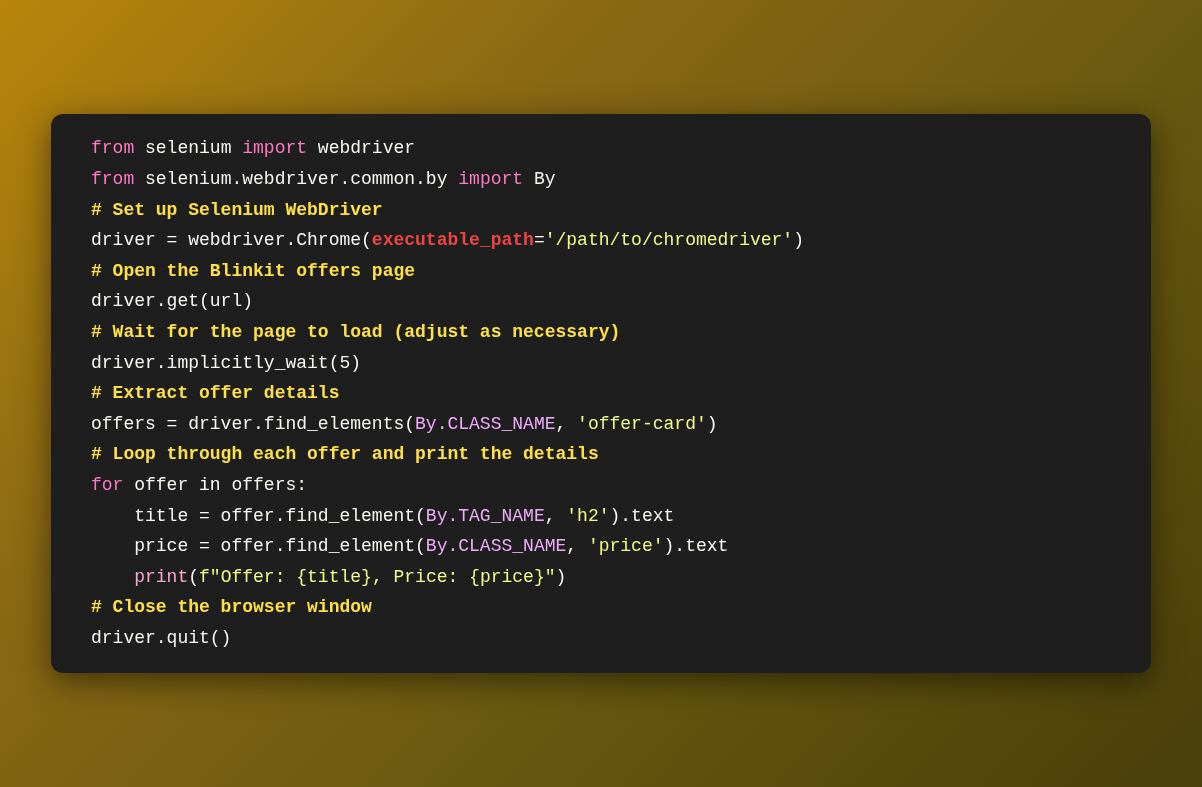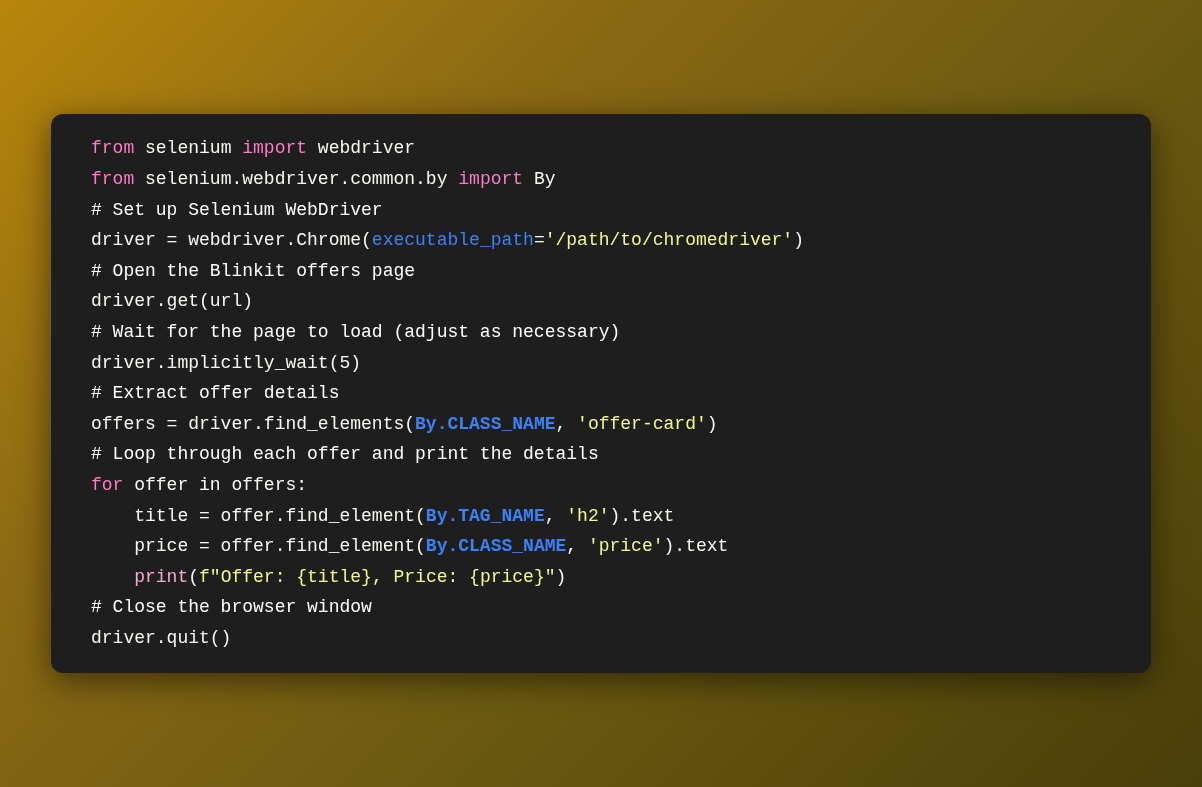--- a/index.html
+++ b/index.html
@@ -34,25 +34,25 @@
 
     .line {
       display: block;
     }
 
     
     .kw-from    { color: #ff79c6; }   
     .kw-import  { color: #ff79c6; }   
     .kw-in      { color: #ffffff; }   
     .kw-print   { color: #f9a8d4; }   
-    .comment    { color: #ffffff; }
+    .comment    { color: #fde047; font-weight: bold; }
     .str        { color: #f1fa8c; }   
-    .param      { color: #3b82f6; }   
+    .param      { color: #ef4444; font-weight: bold; }   
     .normal     { color: #f8f8f2; }
-    .cls        { color: #3b82f6; font-weight: bold; }
+    .cls        { color: #f0abfc; }
     .fstring    { color: #f1fa8c; }
   </style>
 </head>
 <body>
 
 <div class="code-container">
   <div class="code-block" id="code-output"><span class="line"><span class="kw-from">from</span><span class="normal"> selenium </span><span class="kw-import">import</span><span class="normal"> webdriver</span></span><span class="line"><span class="kw-from">from</span><span class="normal"> selenium.webdriver.common.by </span><span class="kw-import">import</span><span class="normal"> By</span></span><span class="line"><span class="comment"># Set up Selenium WebDriver</span></span><span class="line"><span class="normal">driver = webdriver.Chrome(</span><span class="param">executable_path</span><span class="normal">=</span><span class="str">'/path/to/chromedriver'</span><span class="normal">)</span></span><span class="line"><span class="comment"># Open the Blinkit offers page</span></span><span class="line"><span class="normal">driver.get(url)</span></span><span class="line"><span class="comment"># Wait for the page to load (adjust as necessary)</span></span><span class="line"><span class="normal">driver.implicitly_wait(5)</span></span><span class="line"><span class="comment"># Extract offer details</span></span><span class="line"><span class="normal">offers = driver.find_elements(</span><span class="cls">By.CLASS_NAME</span><span class="normal">, </span><span class="str">'offer-card'</span><span class="normal">)</span></span><span class="line"><span class="comment"># Loop through each offer and print the details</span></span><span class="line"><span class="kw-from">for</span><span class="normal"> offer </span><span class="kw-in">in</span><span class="normal"> offers:</span></span><span class="line"><span class="normal">    title = offer.find_element(</span><span class="cls">By.TAG_NAME</span><span class="normal">, </span><span class="str">'h2'</span><span class="normal">).text</span></span><span class="line"><span class="normal">    price = offer.find_element(</span><span class="cls">By.CLASS_NAME</span><span class="normal">, </span><span class="str">'price'</span><span class="normal">).text</span></span><span class="line"><span class="normal">    </span><span class="kw-print">print</span><span class="normal">(</span><span class="fstring">f"Offer: {title}, Price: {price}"</span><span class="normal">)</span></span><span class="line"><span class="comment"># Close the browser window</span></span><span class="line"><span class="normal">driver.quit()</span></span></div>
 </div>
 
 </body></html>

